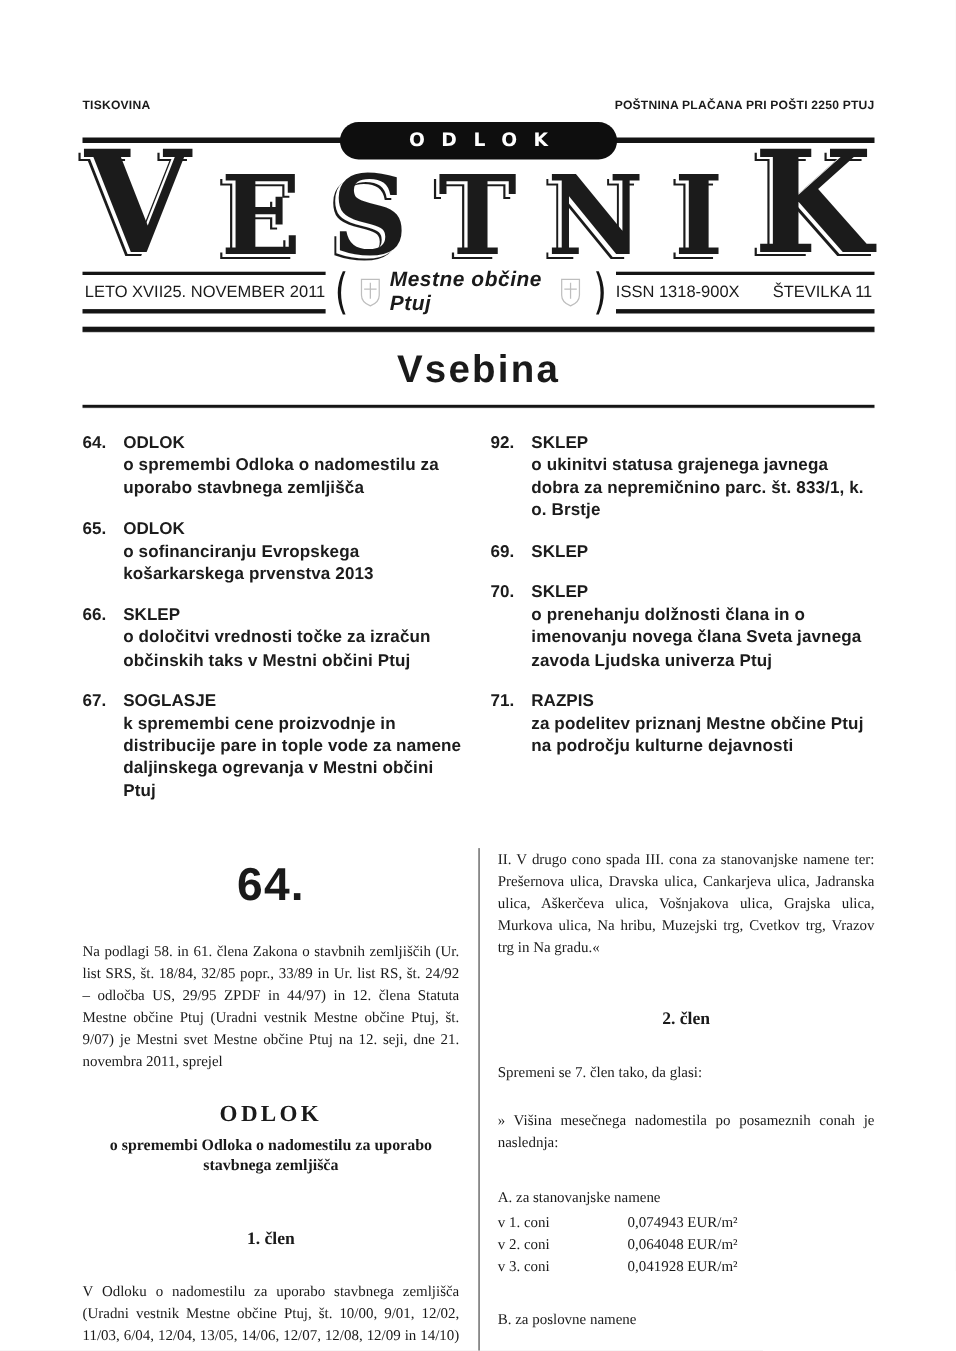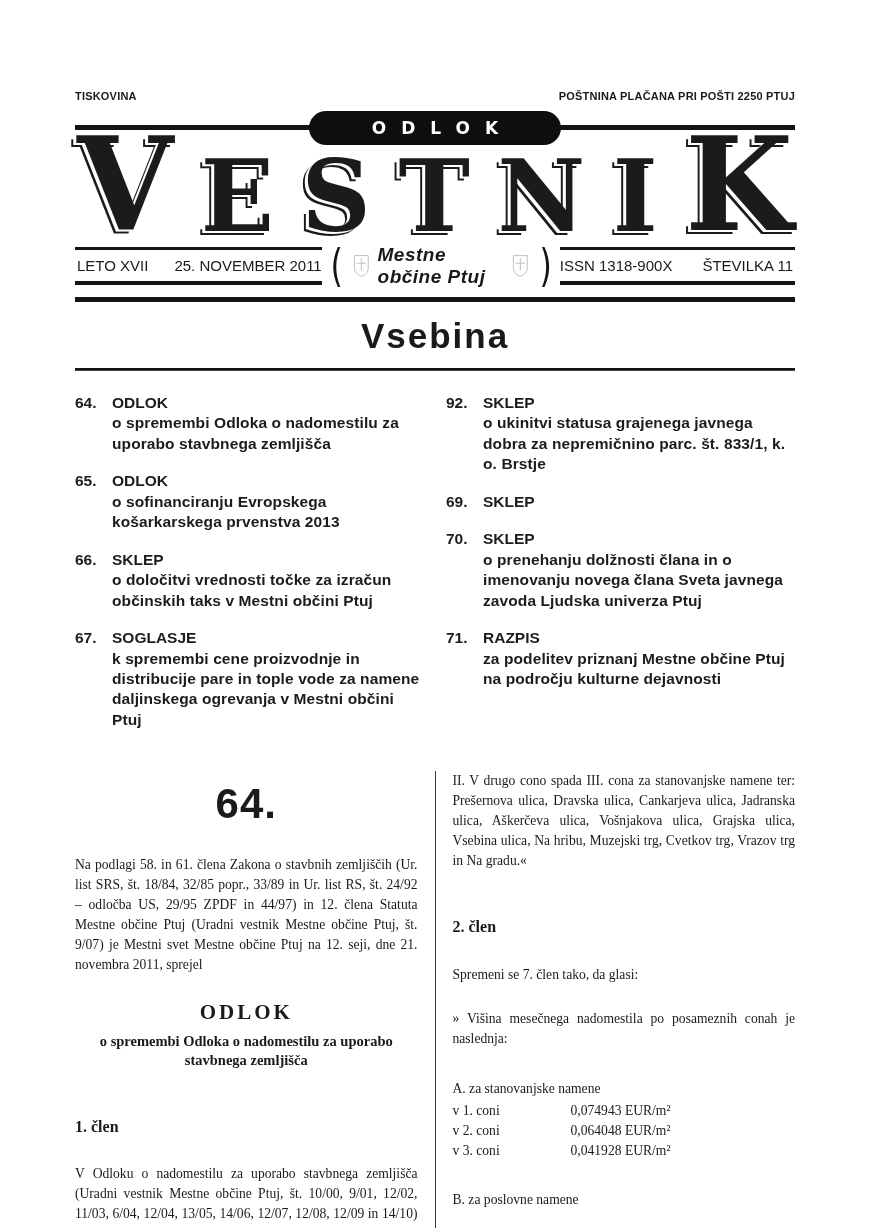--- a/index.html
+++ b/index.html
@@ -37,21 +37,21 @@
     text-shadow:-3px 2px 0 #ffffff, -5px 4px 0 #1b1b1b;
   }
   .vestnik span { font-size:96px; line-height:0.88; transform:scaleY(1.04); }
   .vestnik span.cap { font-size:124px; }
 
   
   .infobar { display:flex; align-items:stretch; margin-top:8px; height:38px;
     font-family:"Liberation Sans", sans-serif; font-size:15px; }
   .infobar .seg { border-top:3px solid #141414; border-bottom:4px solid #141414;
     display:flex; align-items:center; flex:1; white-space:nowrap; }
-  .infobar .seg.left  { justify-content:flex-start; gap:26px; padding-left:2px; }
+  .infobar .seg.left  { justify-content:flex-start; padding-left:2px; }
   .infobar .seg.right { justify-content:flex-end; gap:30px; padding-right:2px; }
   .infobar .center { display:flex; align-items:center; gap:8px; padding:0 6px; }
   .paren { font-family:"DejaVu Sans", sans-serif; font-size:44px; font-weight:400;
     line-height:38px; transform:scaleX(0.72); color:#141414; }
   .muni-script { font-family:Liberation Sans, sans-serif; font-style:italic; font-weight:700;
     font-size:19px; letter-spacing:0.5px; }
   .crest { width:24px; height:34px; opacity:0.55; }
 
   
   .double-rule { margin-top:12px; border-top:4px solid #141414; height:3px;
@@ -78,21 +78,21 @@
   .bcol.right { padding-left:17px; }
   .col-divider { width:1px; background:#3a3a3a; }
 
   .article-no { text-align:center; font-family:"Liberation Sans", sans-serif;
     font-weight:700; font-size:42px; letter-spacing:1px; margin:2px 0 20px 0; }
   .para { margin-bottom:14px; }
   .h-odlok { text-align:center; font-weight:700; font-size:21px; letter-spacing:3px;
     margin-top:22px; }
   .h-odlok-sub { text-align:center; font-weight:700; font-size:14.5px; line-height:1.35;
     margin-top:4px; }
-  .h-clen { font-weight:700; font-size:16px; margin:44px 0 26px 0; }
+  .h-clen { text-align:center; font-weight:700; font-size:16px; margin:44px 0 26px 0; }
   .lead-bold { font-weight:400; }
 
   .rate-section { margin-top:30px; }
   .rate-title { margin-bottom:2px; }
   .rate-row { display:flex; }
   .rate-row .rl { width:118px; flex:0 0 118px; }
   .rate-row .rv { }
 </style>
 </head>
 <body>
@@ -218,21 +218,21 @@
         <div class="h-odlok">ODLOK</div>
         <div class="h-odlok-sub">o spremembi Odloka o nadomestilu za uporabo stavbnega zemljišča</div>
         <div class="h-clen">1. člen</div>
         <p class="para">V Odloku o nadomestilu za uporabo stavbnega zemljišča (Uradni vestnik Mestne občine Ptuj, št. 10/00, 9/01, 12/02, 11/03, 6/04, 12/04, 13/05, 14/06, 12/07, 12/08, 12/09 in 14/10) se v 5. členu poglavje B spremeni, tako da glasi:</p>
 
       </div>
 
       <div class="col-divider"></div>
 
       <div class="bcol right">
-        <p class="para"><span class="lead-bold">II. V drugo cono spada</span><span> III. cona za stanovanjske namene ter: Prešernova ulica, Dravska ulica, Cankarjeva ulica, Jadranska ulica, Aškerčeva ulica, Vošnjakova ulica, Grajska ulica, Vsebina ulica, Na hribu, Muzejski trg, Cvetkov trg, Vrazov trg in Na gradu.«</span></p>
+        <p class="para"><span class="lead-bold">II. V drugo cono spada</span><span> III. cona za stanovanjske namene ter: Prešernova ulica, Dravska ulica, Cankarjeva ulica, Jadranska ulica, Aškerčeva ulica, Vošnjakova ulica, Grajska ulica, Murkova ulica, Na hribu, Muzejski trg, Cvetkov trg, Vrazov trg in Na gradu.«</span></p>
         <div class="h-clen">2. člen</div>
         <p class="para">Spremeni se 7. člen tako, da glasi:</p>
         <p class="para" style="margin-top:24px;">» Višina mesečnega nadomestila po posameznih conah je naslednja:</p>
 
         <div class="rate-section">
           <div class="rate-title">A. za stanovanjske namene</div>
           <div class="rate-row">
               <span class="rl">v 1. coni</span>
               <span class="rv">0,074943 EUR/m²</span>
             </div>

